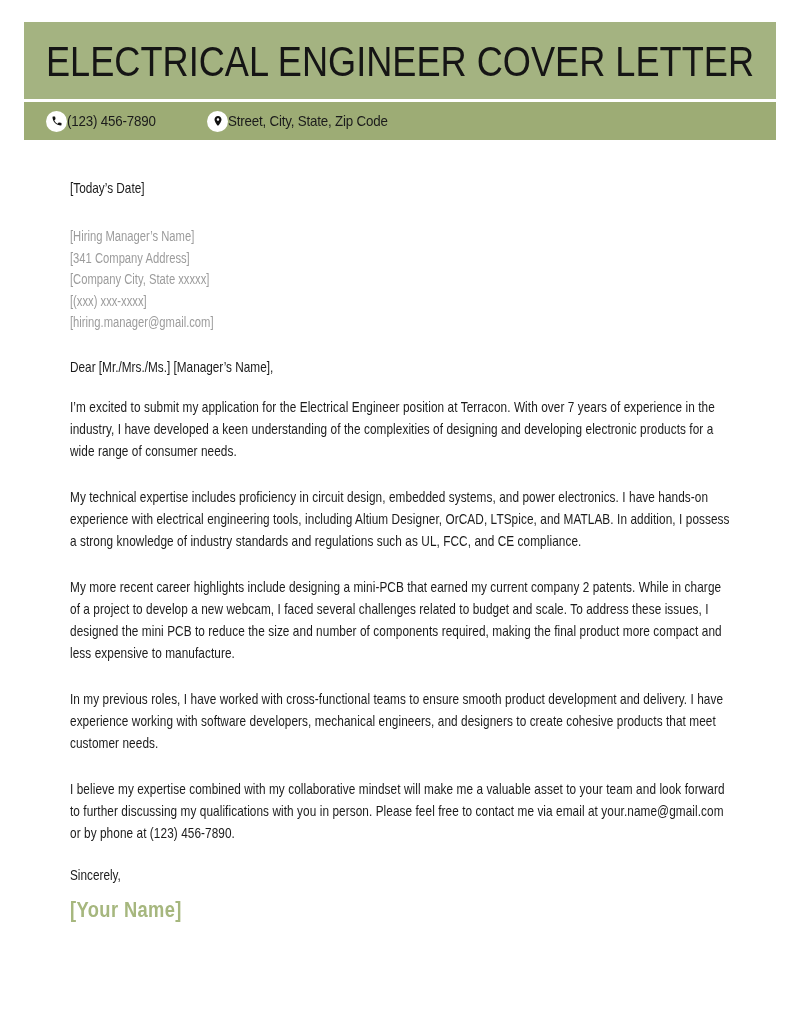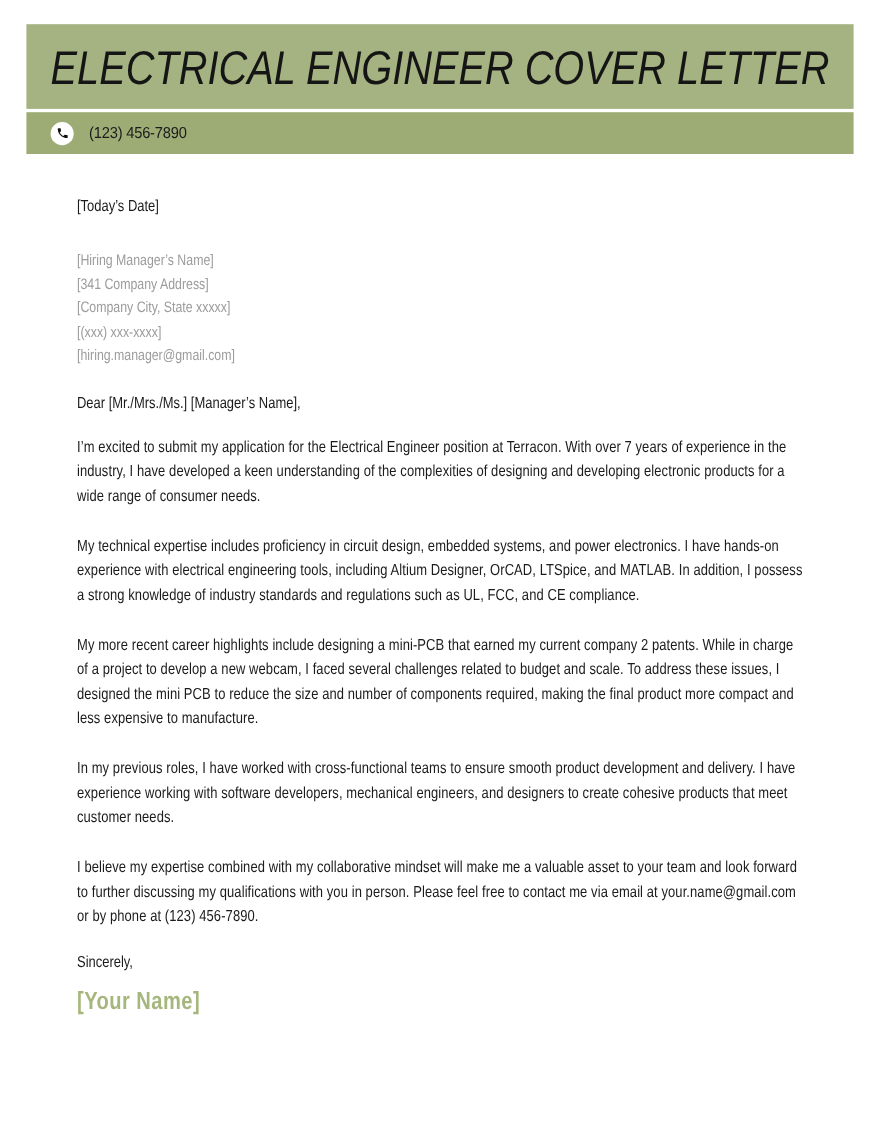--- a/index.html
+++ b/index.html
@@ -10,31 +10,31 @@
     position: relative;
     overflow: hidden;
   }
   .page { width: 800px; height: 1035px; background: #ffffff; position: relative; }
 
   
   .title-band {
     margin: 22px 24px 0 24px;
     height: 77px;
     background: #a4b381;
-    display: flex; align-items: center; justify-content: center; font-style: italic;
+    display: flex; align-items: center; justify-content: center;
   }
   .contact-bar {
     margin: 3px 24px 0 24px;
     height: 38px;
     background: #9dac75;
     display: flex; align-items: center;
     padding-left: 22px;
     gap: 44px;
   }
-  .contact-item { display: flex; align-items: center; gap: 14px; justify-content: center; }
+  .contact-item { display: flex; align-items: center; gap: 0; justify-content: center; }
   .contact-text {
     font-size: 14.5px; color: #1b1b1b; letter-spacing: -0.2px;
     display: inline-block; transform: scaleX(0.92); transform-origin: left center;
     white-space: nowrap;
   }
   .icon-circle {
     width: 21px; height: 21px; border-radius: 50%;
     background: #ffffff; flex: 0 0 auto;
     display: flex; align-items: center; justify-content: center;
   }
@@ -79,20 +79,28 @@
     <div class="contact-item">
       <span class="icon-circle">
         <svg viewBox="0 0 24 24">
             <path d="M6.62 10.79c1.44 2.83 3.76 5.14 6.59 6.59l2.2-2.2c.27-.27.67-.36 1.02-.24 1.12.37 2.33.57 3.57.57.55 0 1 .45 1 1V20c0 .55-.45 1-1 1-9.39 0-17-7.61-17-17 0-.55.45-1 1-1h3.5c.55 0 1 .45 1 1 0 1.25.2 2.45.57 3.57.11.35.03.74-.25 1.02l-2.2 2.2z"></path>
           </svg>
       </span>
       <span class="contact-text">(123) 456-7890</span>
     </div>
 
 
+    <div class="contact-item">
+      <span class="icon-circle">
+        <svg viewBox="0 0 24 24">
+            <path d="M12 2C8.13 2 5 5.13 5 9c0 5.25 7 13 7 13s7-7.75 7-13c0-3.87-3.13-7-7-7zm0 9.5c-1.38 0-2.5-1.12-2.5-2.5s1.12-2.5 2.5-2.5 2.5 1.12 2.5 2.5-1.12 2.5-2.5 2.5z"></path>
+          </svg>
+      </span>
+      <span class="contact-text">Street, City, State, Zip Code</span>
+    </div>
 
   </div>
 
   <div class="letter-body">
 
     <div class="date-line">[Today’s Date]</div>
 
     <div class="recipient-block">
       <div class="recipient-line">[Hiring Manager’s Name]</div>
       <div class="recipient-line">[341 Company Address]</div>

